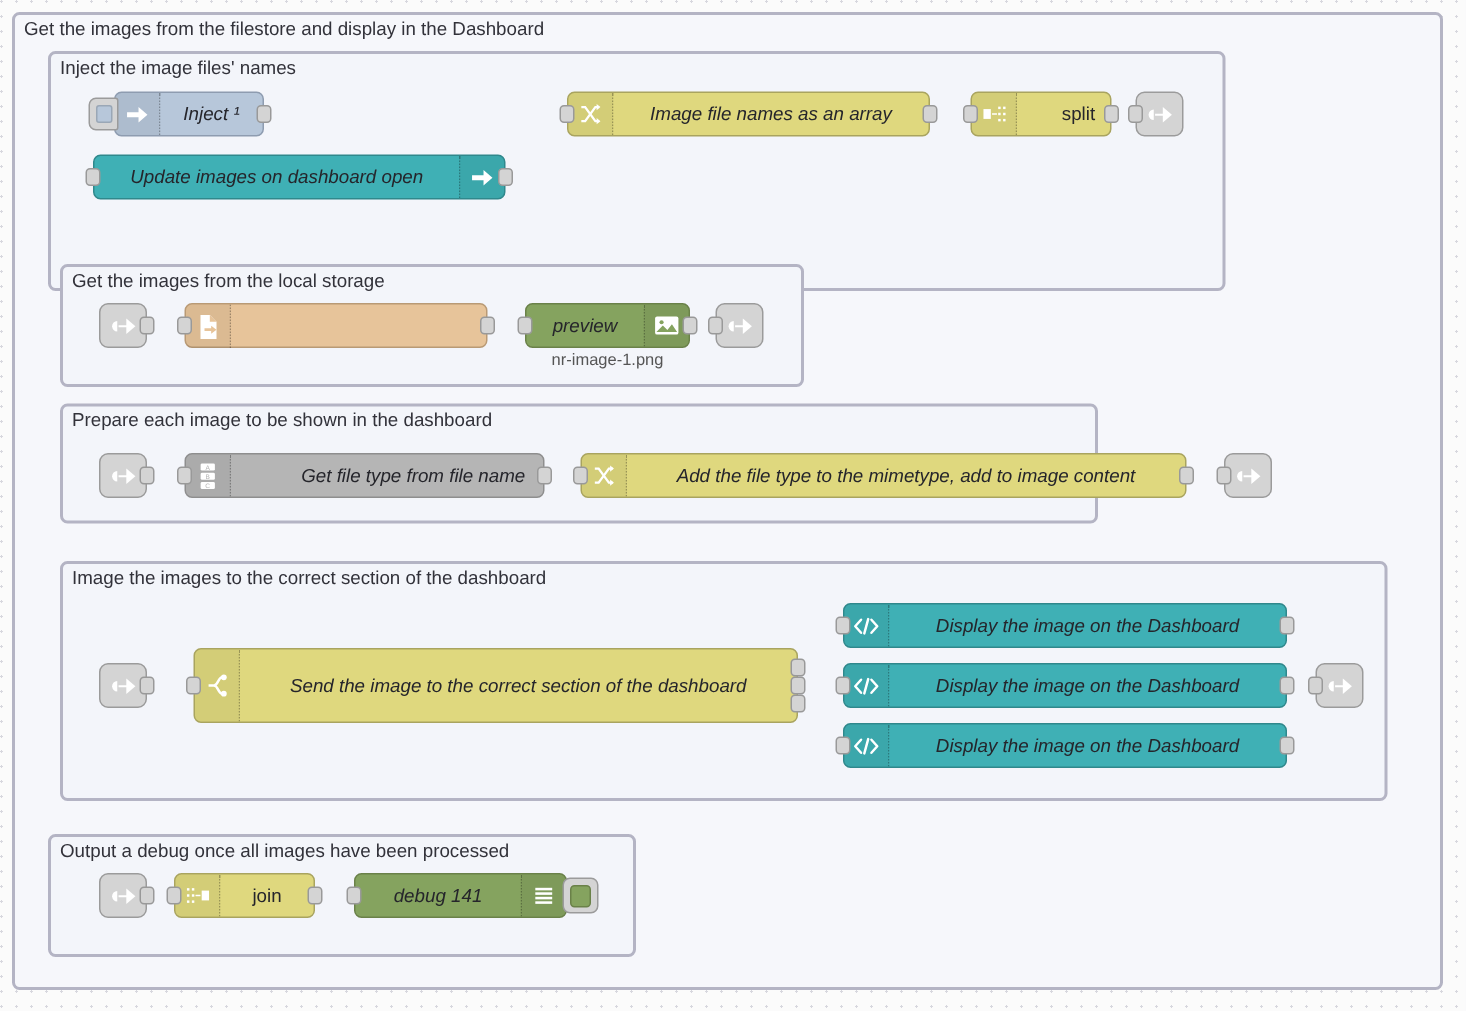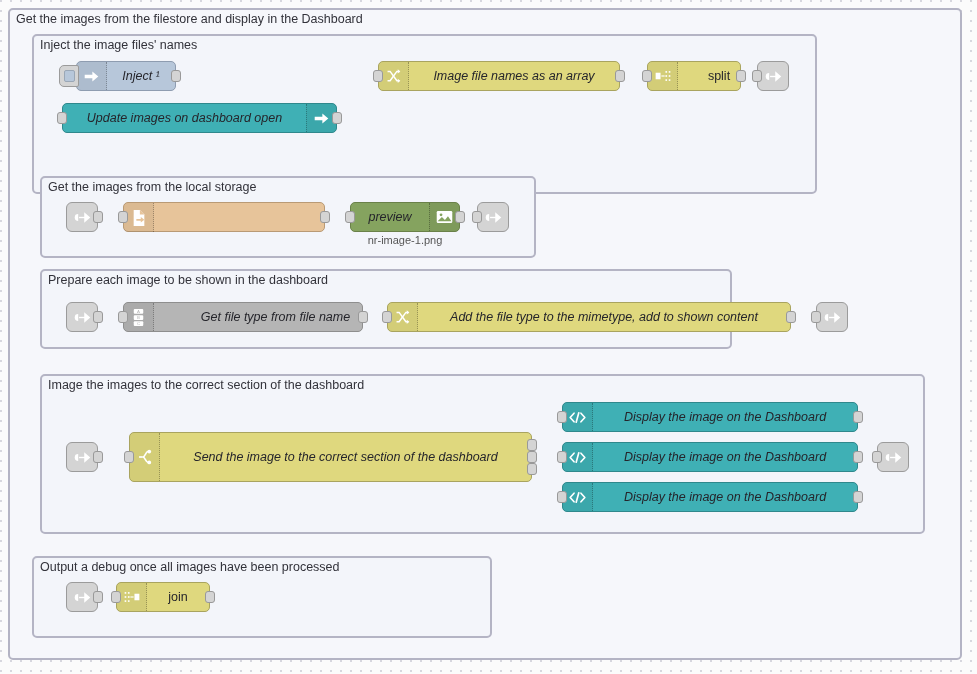--- a/index.html
+++ b/index.html
@@ -156,21 +156,21 @@
   </div>
 
   <div class="group inner" style="left:40px;top:269px;width:692px;height:80px;">
     <span class="group-label">Prepare each image to be shown in the dashboard</span>
   </div>
 
   <div class="group inner" style="left:40px;top:374px;width:885px;height:160px;">
     <span class="group-label">Image the images to the correct section of the dashboard</span>
   </div>
 
-  <div class="group inner" style="left:32px;top:556px;width:460px;height:82px;">
+  <div class="group inner" style="left:32px;top:556px;width:392px;height:82px;">
     <span class="group-label">Output a debug once all images have been processed</span>
   </div>
 
   <div class="node teal" style="left:62px;top:103px;width:275px;">
     <div class="lbl italic">Update images on dashboard open</div>
     <div class="ic right">
       <svg class="glyph" width="17" height="17" viewBox="0 0 20 20">
         <path d="M2 8h9V4l7 6-7 6v-4H2z" fill="#fff"></path>
       </svg>
     </div>
@@ -314,21 +314,21 @@
 
   <div class="node yellow" style="left:387px;top:302px;width:404px;">
     <div class="ic">
       <svg class="glyph" width="17" height="17" viewBox="0 0 20 20" stroke="#fff" fill="none" stroke-width="1.8">
         <path d="M3 4h3l8 11h3"></path>
           <path d="M3 15h3l8-11h3"></path>
         <path d="M15 1.5 18 4l-3 2.5" fill="#fff" stroke="none"></path>
         <path d="M15 12.5 18 15l-3 2.5" fill="#fff" stroke="none"></path>
       </svg>
     </div>
-    <div class="lbl italic">Add the file type to the mimetype, add to shown content</div>
+    <div class="lbl italic">Add the file type to the mimetype, add to image content</div>
     <span class="port in"></span>
     <span class="port out"></span>
   </div>
 
   <div class="node link" style="left:816px;top:302px;width:32px;">
     <div class="ic">
       <svg class="glyph" width="19" height="17" viewBox="0 0 22 18">
         <path d="M2 9a4 4 0 0 1 4-4v8a4 4 0 0 1-4-4z" fill="#fff"></path>
         <path d="M7 9h8" stroke="#fff" stroke-width="1.6"></path>
         <path d="M13 3l7 6-7 6z" fill="#fff"></path>
@@ -439,14 +439,31 @@
         </g>
         <path d="M9 7h4" stroke="#fff" stroke-width="1.4"></path>
         <rect x="14" y="3" width="6" height="8" fill="#fff"></rect>
       </svg>
     </div>
     <div class="lbl">join</div>
     <span class="port in"></span>
     <span class="port out"></span>
   </div>
 
+  <div class="node green" style="left:236px;top:582px;width:142px;">
+    <div class="lbl italic">debug 141</div>
+    <div class="ic right">
+      <svg class="glyph" width="15" height="15" viewBox="0 0 16 16">
+        <g fill="#fff">
+          <rect x="2" y="2" width="12" height="1.8"></rect>
+          <rect x="2" y="5.2" width="12" height="1.8"></rect>
+          <rect x="2" y="8.4" width="12" height="1.8"></rect>
+          <rect x="2" y="11.6" width="12" height="1.8"></rect>
+        </g>
+      </svg>
+    </div>
+    <span class="port in"></span>
+    <div class="dbg-btn">
+      <i></i>
+    </div>
+  </div>
 
 </div>
 
 </body></html>

